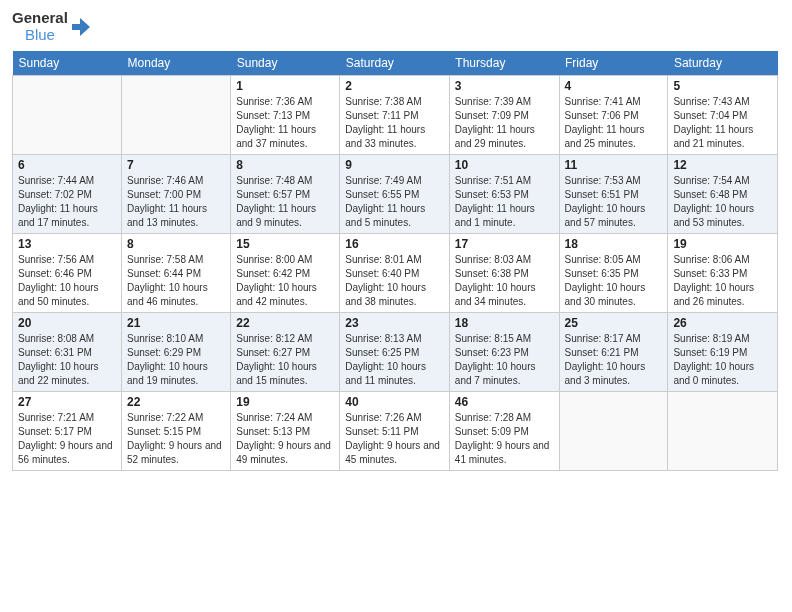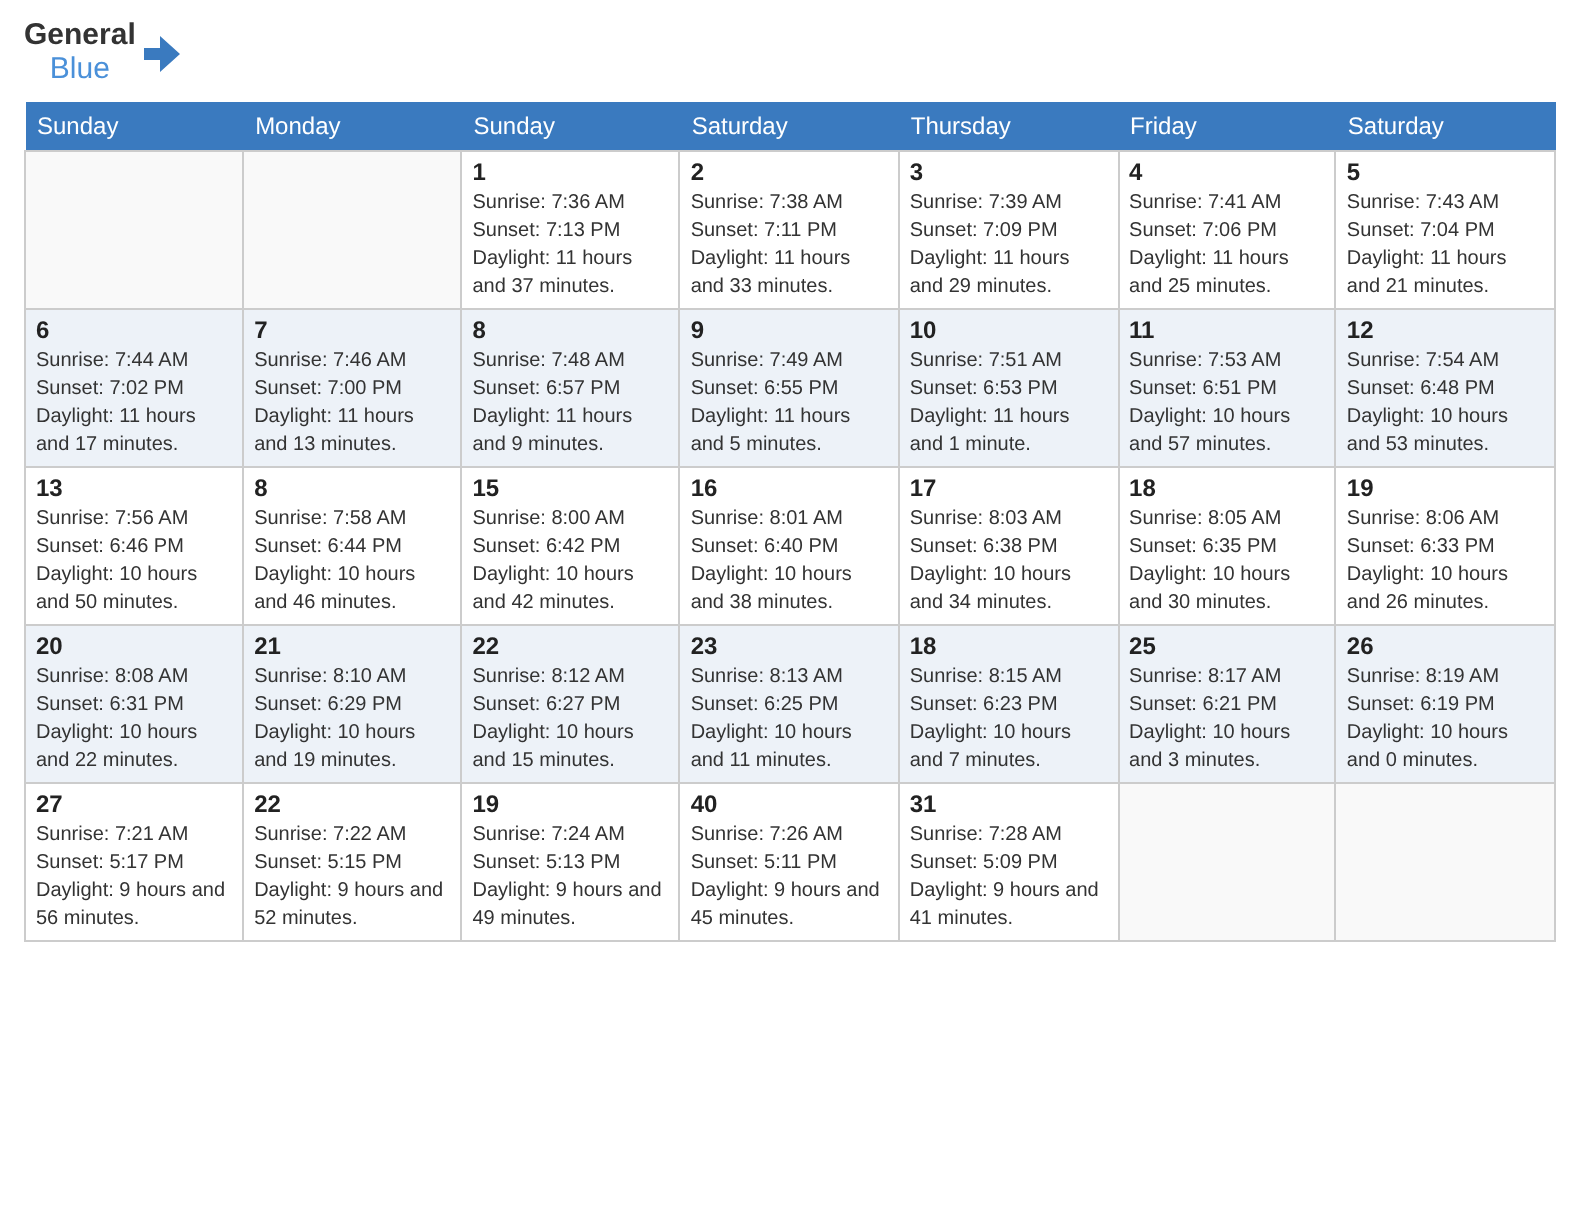--- a/index.html
+++ b/index.html
@@ -243,21 +243,21 @@
           </td>
           <td>
             <div class="day-number">19</div>
             <div class="day-detail">Sunrise: 7:24 AM<br>Sunset: 5:13 PM<br>Daylight: 9 hours and 49 minutes.</div>
           </td>
           <td>
             <div class="day-number">40</div>
             <div class="day-detail">Sunrise: 7:26 AM<br>Sunset: 5:11 PM<br>Daylight: 9 hours and 45 minutes.</div>
           </td>
           <td>
-            <div class="day-number">31</div>
+            <div class="day-number">46</div>
             <div class="day-detail">Sunrise: 7:28 AM<br>Sunset: 5:09 PM<br>Daylight: 9 hours and 41 minutes.</div>
           </td>
           <td class="empty-cell"></td>
           <td class="empty-cell"></td>
         </tr>
       </tbody>
   </table>
 </div>
 
 </body></html>

